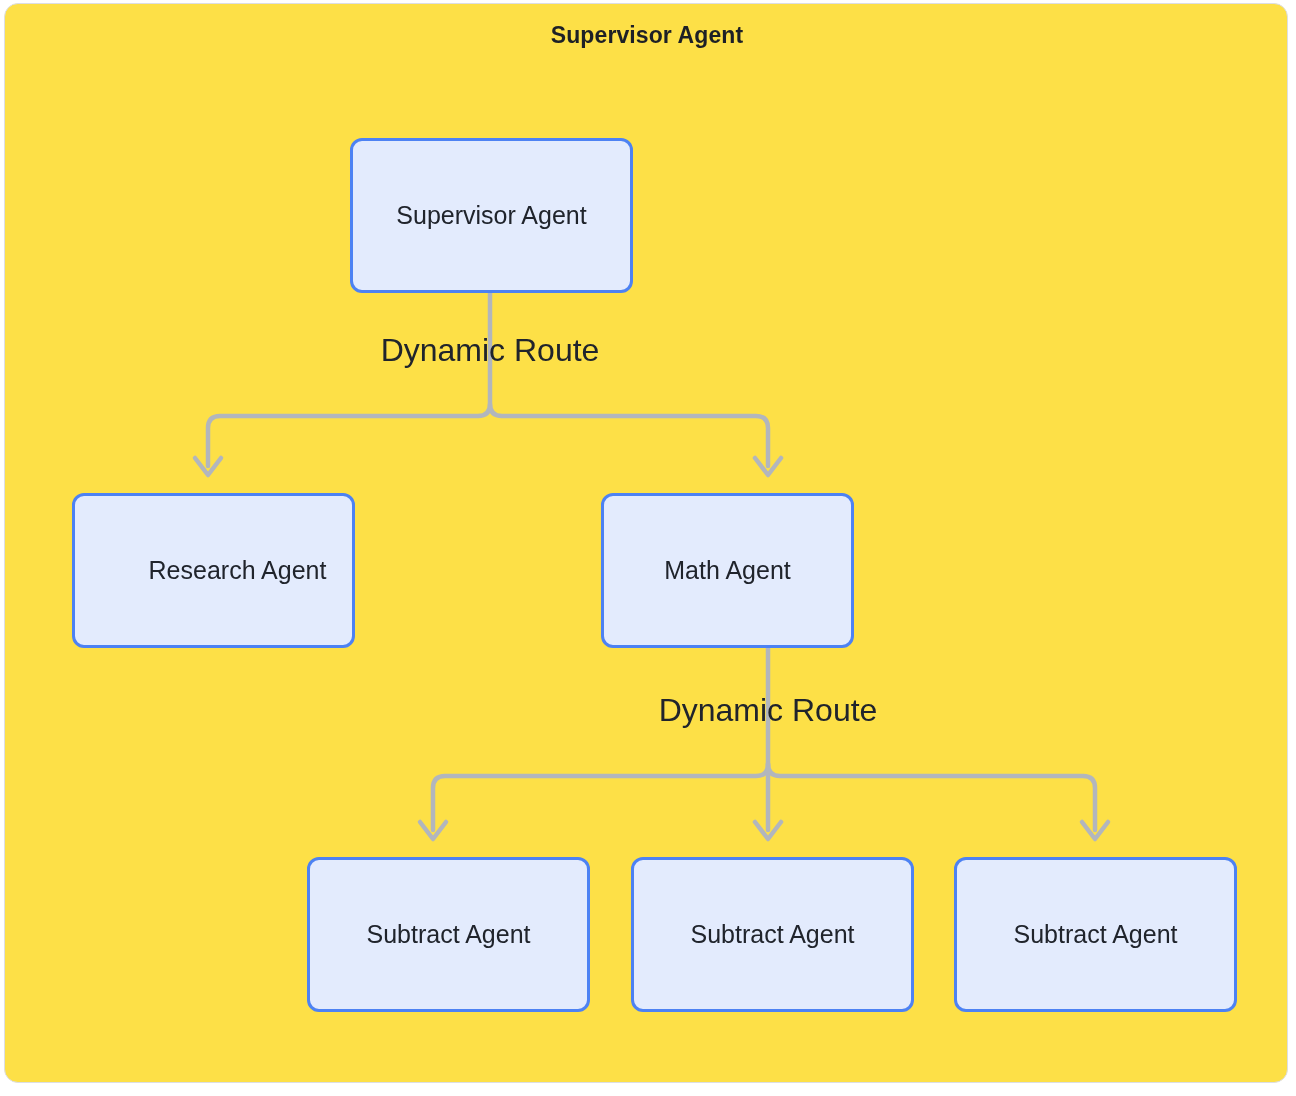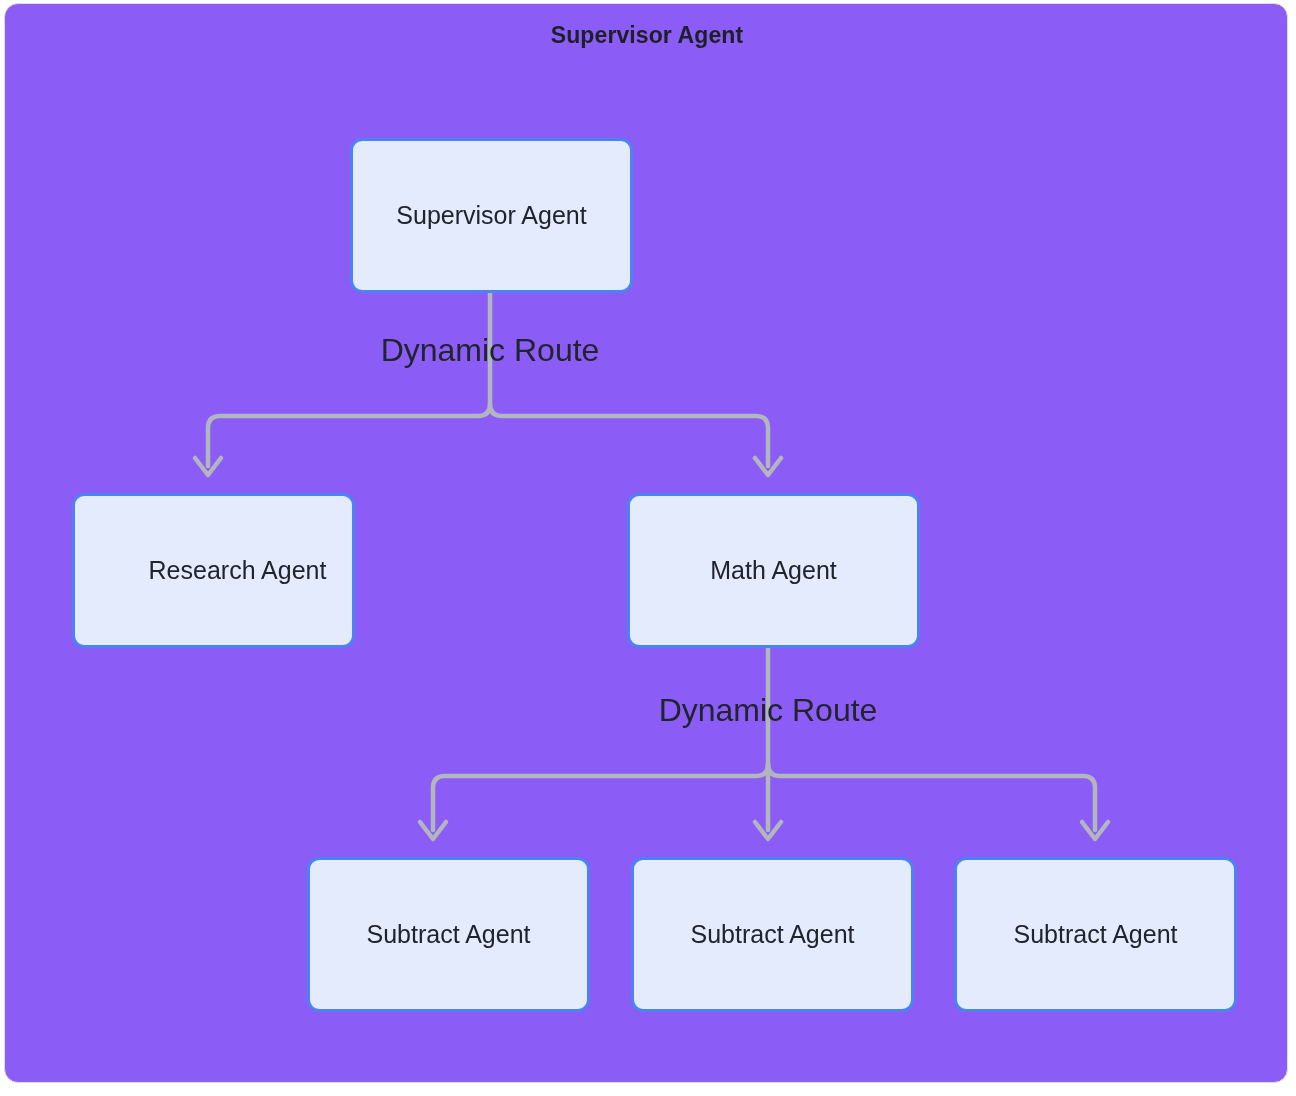--- a/index.html
+++ b/index.html
@@ -14,21 +14,21 @@
     overflow: hidden;
   }
 
   #diagram-card {
     position: absolute;
     left: 4px;
     top: 3px;
     width: 1284px;
     height: 1080px;
     box-sizing: border-box;
-    background: #8b5cf6;
+    background: #fde047;
     border: 1.5px solid #dcdee3;
     border-radius: 14px;
   }
 
   #diagram-title {
     position: absolute;
     left: 0;
     top: 18px;
     width: 1284px;
     text-align: center;
@@ -99,21 +99,21 @@
   </svg>
 
   <div class="node" style="left:345px; top:134px; width:283px; height:155px;">
     <span class="node-label">Supervisor Agent</span>
   </div>
 
   <div class="node" style="left:67px; top:489px; width:283px; height:155px;padding-left:48px;">
     <span class="node-label">Research Agent</span>
   </div>
 
-  <div class="node" style="left:622px; top:489px; width:293px; height:155px;">
+  <div class="node" style="left:596px; top:489px; width:253px; height:155px;">
     <span class="node-label">Math Agent</span>
   </div>
 
   <div class="node" style="left:302px; top:853px; width:283px; height:155px;">
     <span class="node-label">Subtract Agent</span>
   </div>
 
   <div class="node" style="left:626px; top:853px; width:283px; height:155px;">
     <span class="node-label">Subtract Agent</span>
   </div>

